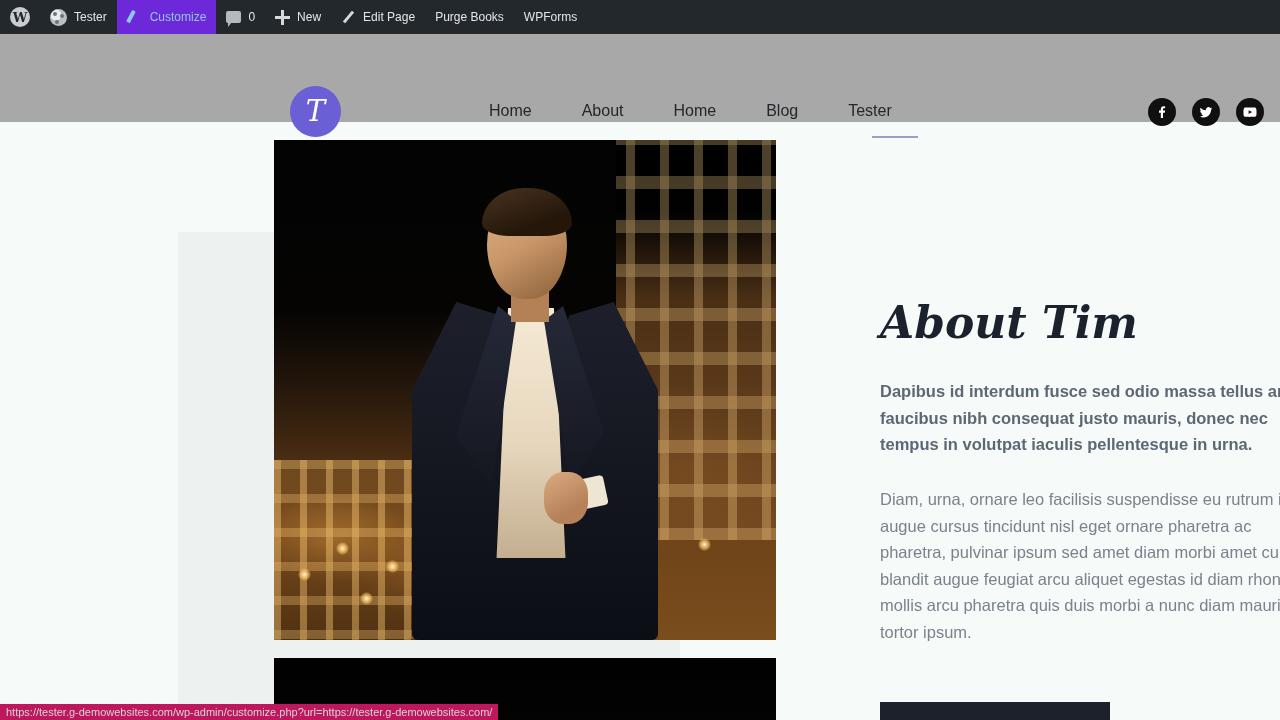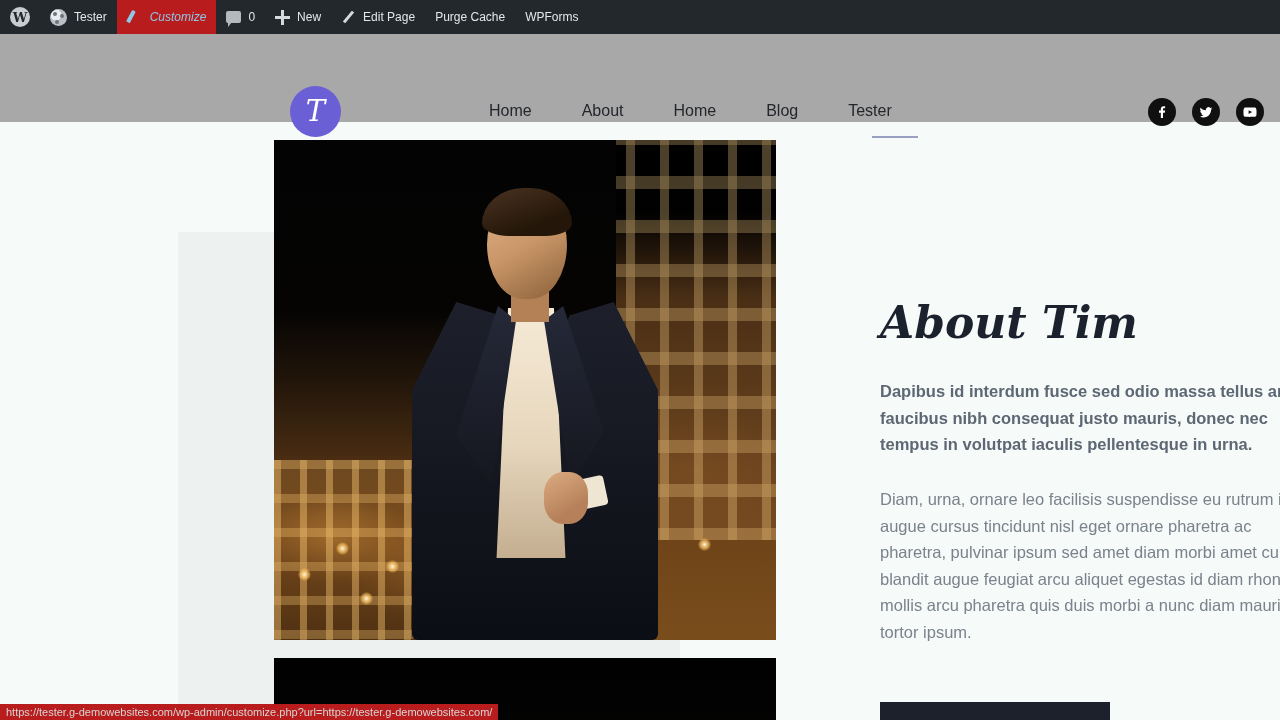--- a/index.html
+++ b/index.html
@@ -29,21 +29,21 @@
   .ab-item {
     display: flex;
     align-items: center;
     gap: 7px;
     padding: 0 10px;
     height: 34px;
     white-space: nowrap;
     color: #e4e7e9;
     cursor: pointer;
   }
-  .ab-item.active { background: #b91c1c; color: #8ec7e8; font-style: italic; }
+  .ab-item.active { background: #6d28d9; color: #8ec7e8; }
   .ab-label { line-height: 1; }
 
   .wp-logo-icon {
     width: 20px; height: 20px;
     border-radius: 50%;
     background: #c9cdd1;
     position: relative;
     display: inline-block;
     overflow: hidden;
   }
@@ -402,21 +402,21 @@
     text-transform: uppercase;
     cursor: pointer;
   }
 
   
   #statusbar {
     position: absolute;
     left: 0; bottom: 0;
     max-width: 560px;
     height: 16px;
-    background: #b91c1c;
+    background: #be185d;
     color: #d6d6d6;
     font-size: 11px;
     line-height: 16px;
     padding: 0 6px;
     white-space: nowrap;
     overflow: hidden;
     z-index: 60;
     font-family: "Liberation Sans", sans-serif;
   }
 </style>
@@ -449,21 +449,21 @@
     <span class="ab-label">New</span>
   </div>
 
   <div class="ab-item">
     <span class="pencil-icon"></span>
     <span class="ab-label">Edit Page</span>
   </div>
 
 
   <div class="ab-item">
-    <span class="ab-label">Purge Cache</span>
+    <span class="ab-label">Purge Books</span>
   </div>
 
   <div class="ab-item">
     <span class="ab-label">WPForms</span>
   </div>
 </div>
 
 <div id="site-header">
 
   <div id="logo">T</div>

